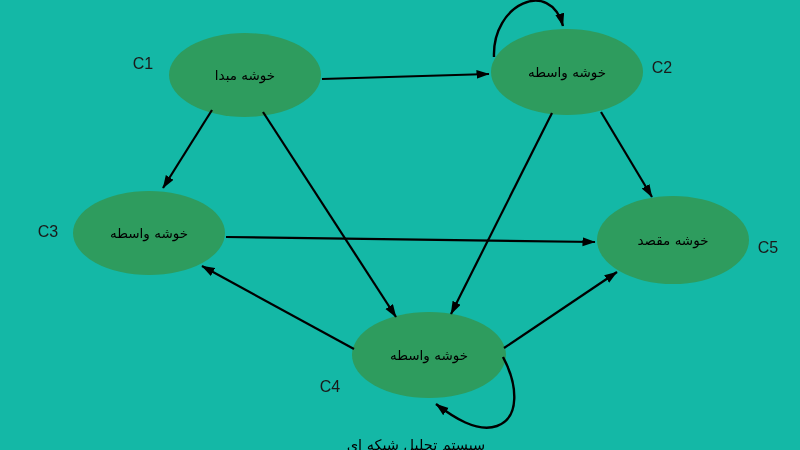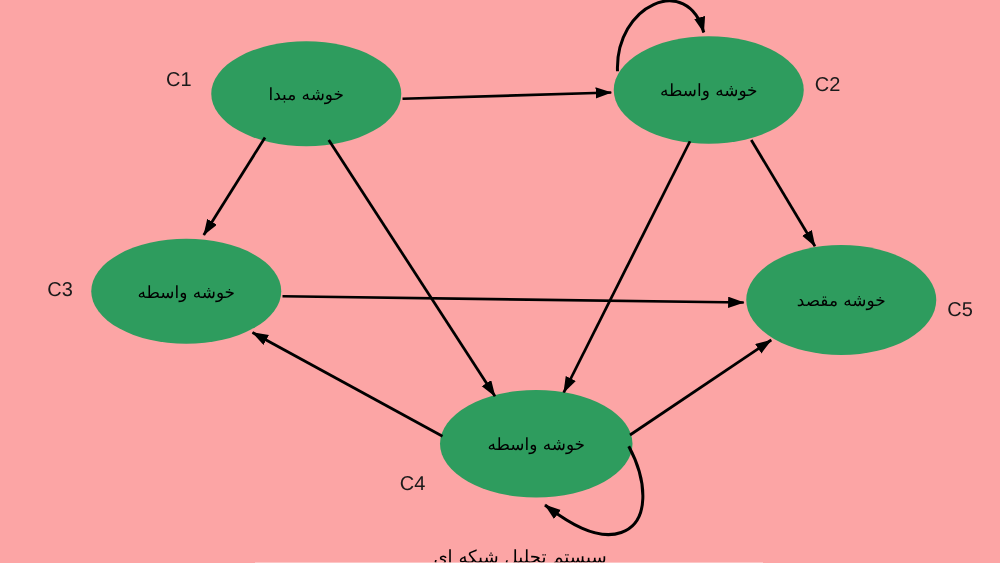--- a/index.html
+++ b/index.html
@@ -1,21 +1,21 @@
 <!DOCTYPE html>
 <html><head>
 <meta charset="utf-8">
 <style>
   html, body { margin: 0; padding: 0; }
   body {
     width: 800px; height: 450px; overflow: hidden;
     background: #ffffff;
     font-family: "Liberation Sans", sans-serif;
   }
-  .stage { position: relative; width: 800px; height: 450px; background: #fca5a5; }
+  .stage { position: relative; width: 800px; height: 450px; background: #14b8a6; }
   svg { display: block; }
   .node-label {
     font-family: "DejaVu Sans", sans-serif;
     font-size: 13.5px;
     direction: rtl;
   }
   .node-tag {
     font-family: "Liberation Sans", sans-serif;
     font-size: 16px;
   }

